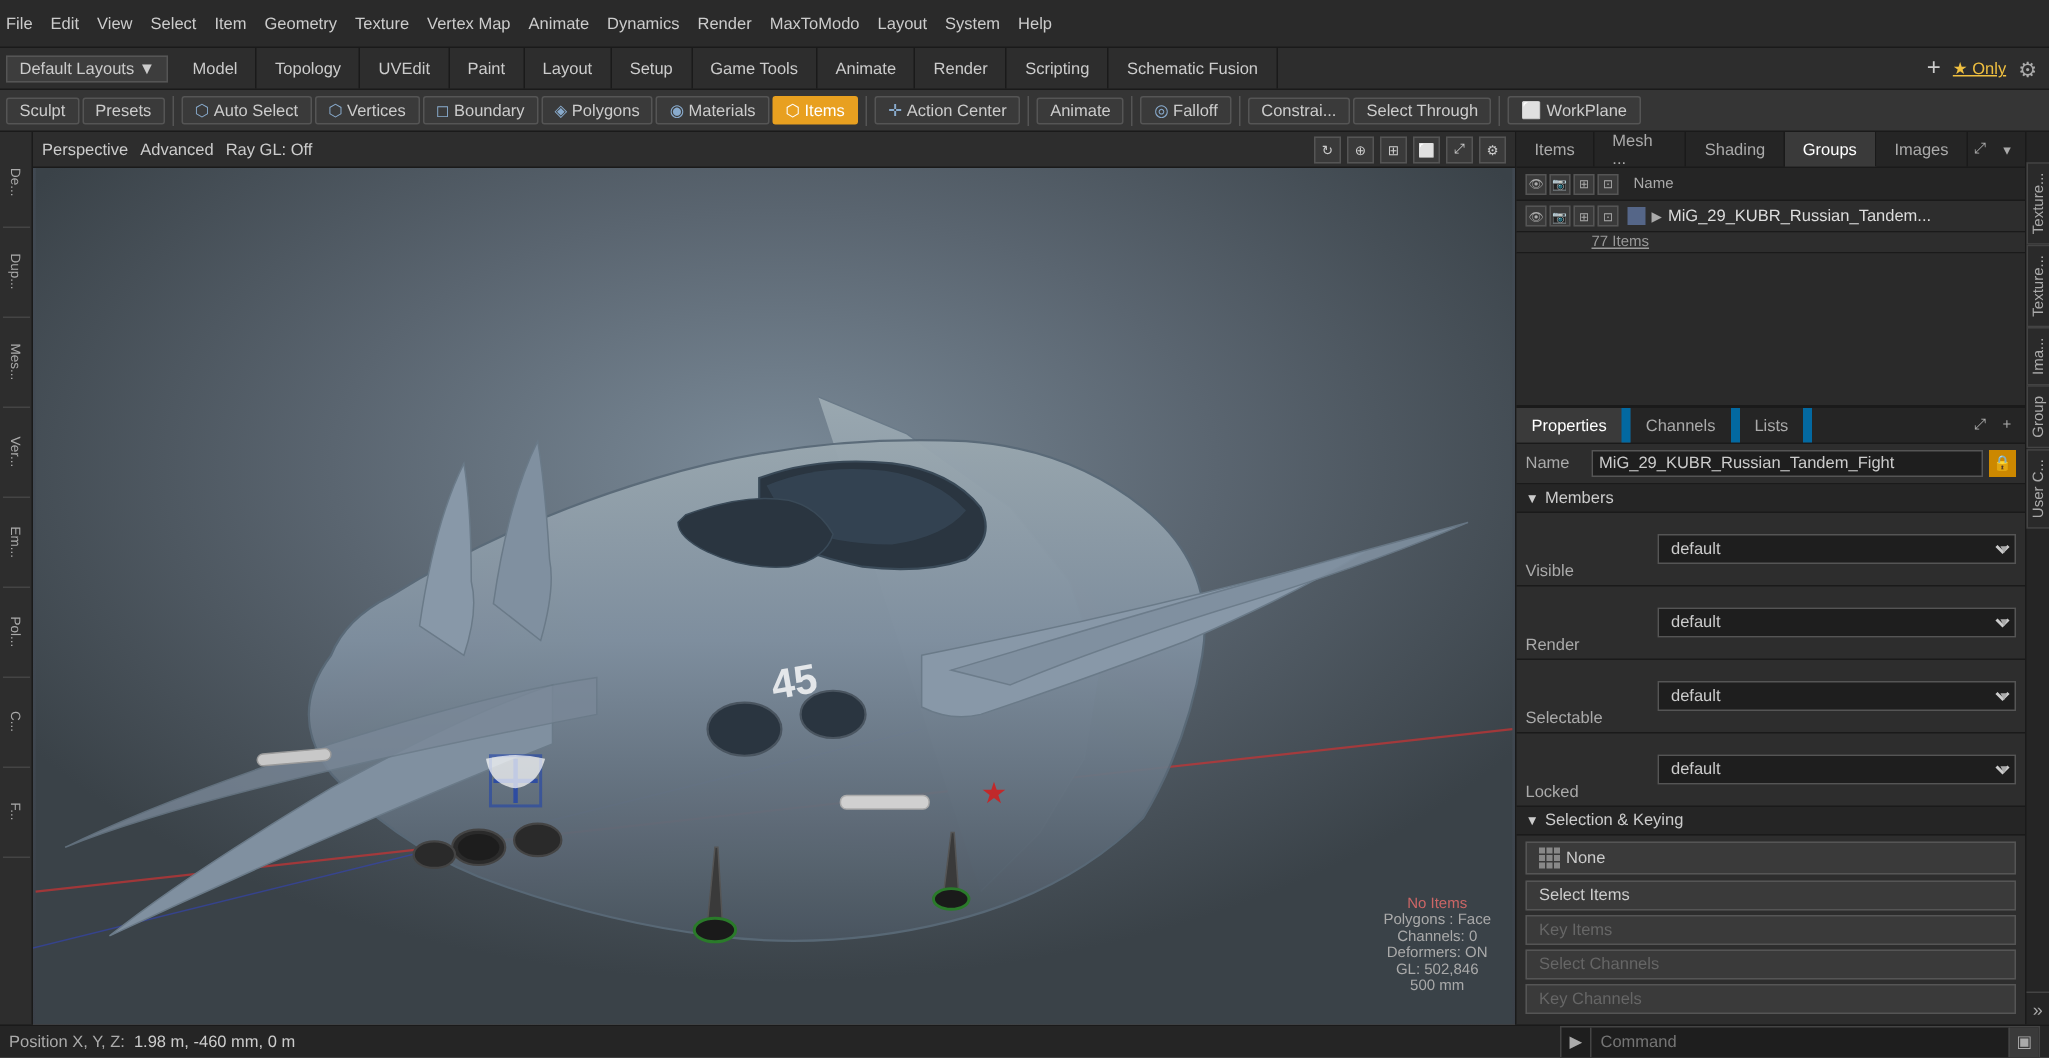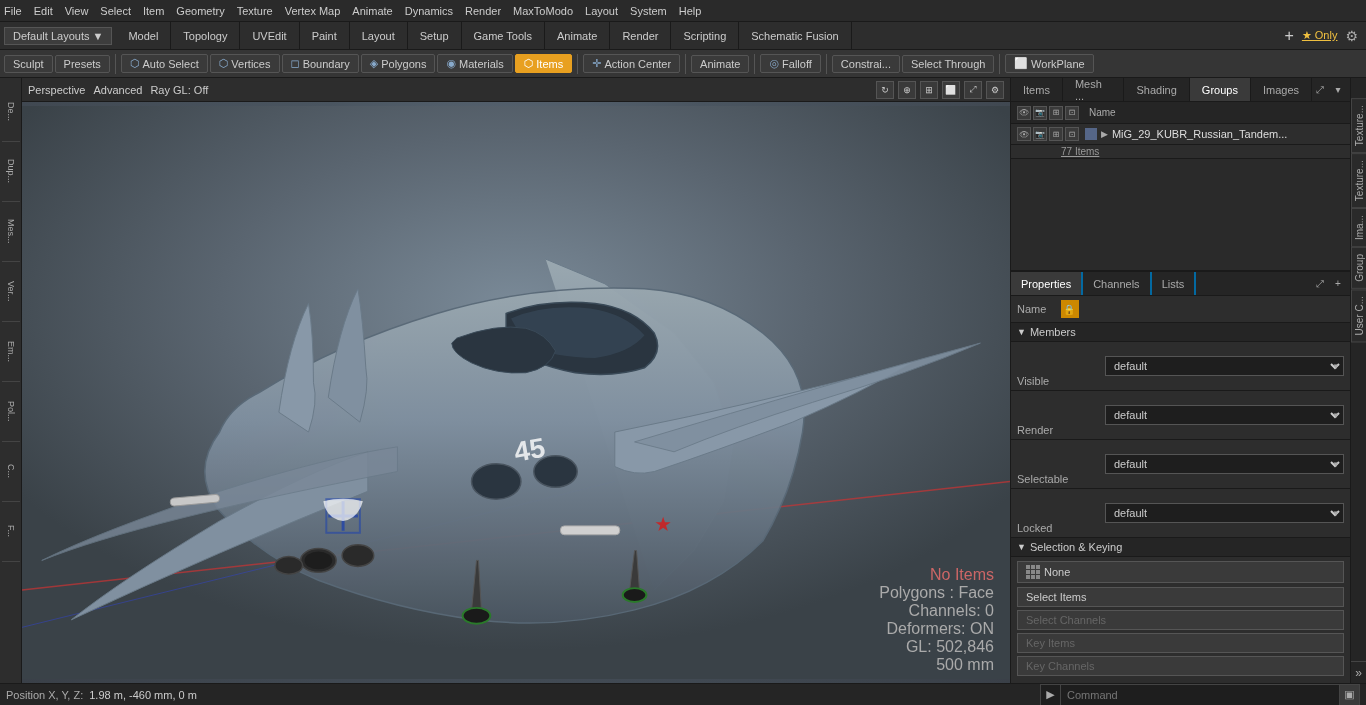--- a/index.html
+++ b/index.html
@@ -1,39 +1,39 @@
 <!DOCTYPE html>
 <html><head>
   <meta charset="utf-8">
   <style>
     * { margin: 0; padding: 0; box-sizing: border-box; }
     body { width: 1366px; height: 705px; background: #3a3a3a; font-family: Arial, sans-serif; font-size: 11px; color: #ccc; overflow: hidden; }
 
     
-    #menu-bar { display: flex; align-items: center; height: 22px; background: #2a2a2a; border-bottom: 1px solid #1a1a1a; padding: 0 4px; gap: 12px; }
+    #menu-bar { display: flex; align-items: center; height: 32px; background: #2a2a2a; border-bottom: 1px solid #1a1a1a; padding: 0 4px; gap: 12px; }
     #menu-bar span { color: #ccc; font-size: 11px; cursor: pointer; }
 
     
     #layout-bar { display: flex; align-items: center; height: 28px; background: #2d2d2d; border-bottom: 1px solid #1a1a1a; }
     #layout-selector { background: #3d3d3d; border: 1px solid #555; color: #ccc; font-size: 11px; padding: 2px 8px; margin: 0 4px; cursor: pointer; }
     #layout-tabs { display: flex; flex: 1; height: 100%; }
     .layout-tab { padding: 0 12px; display: flex; align-items: center; color: #ccc; font-size: 11px; cursor: pointer; border-right: 1px solid #1a1a1a; }
     #layout-right { margin-left: auto; display: flex; align-items: center; padding-right: 8px; gap: 8px; }
 
     
     #toolbar2 { display: flex; align-items: center; height: 28px; background: #353535; border-bottom: 1px solid #1a1a1a; padding: 0 4px; gap: 2px; }
     .tb2-btn { padding: 2px 8px; background: #3a3a3a; border: 1px solid #555; color: #ccc; font-size: 11px; cursor: pointer; display: flex; align-items: center; gap: 3px; border-radius: 2px; }
     .tb2-btn.active { background: #e8a020; color: #fff; border-color: #e8a020; }
     .tb2-separator { width: 1px; height: 20px; background: #555; margin: 0 3px; }
     #viewport-header { height: 24px; background: #2d2d2d; display: flex; align-items: center; padding: 0 6px; gap: 8px; border-bottom: 1px solid #1a1a1a; }
     #viewport-header span { color: #ccc; font-size: 11px; cursor: pointer; }
     #viewport { flex: 1; position: relative; background: #5a5a5a; overflow: hidden; }
 
     
-    #vp-info { position: absolute; bottom: 9px; right: 16px; text-align: right; color: #aaa; font-size: 16px; }
+    #vp-info { position: absolute; bottom: 20px; right: 16px; text-align: center; color: #aaa; font-size: 10px; }
     #vp-no-items { color: #cc6666; }
     .vp-ctrl-btn { width: 18px; height: 18px; background: #3a3a3a; border: 1px solid #555; color: #ccc; font-size: 9px; cursor: pointer; display: flex; align-items: center; justify-content: center; }
 
     
     #right-panel { width: 340px; background: #2d2d2d; border-left: 1px solid #1a1a1a; display: flex; flex-direction: column; }
 
     
     #rp-tabs { height: 24px; background: #252525; display: flex; align-items: center; border-bottom: 1px solid #1a1a1a; }
     .rp-tab { padding: 0 12px; height: 100%; display: flex; align-items: center; color: #aaa; font-size: 11px; cursor: pointer; border-right: 1px solid #1a1a1a; }
     .rp-tab.active { color: #fff; background: #3a3a3a; }
@@ -50,21 +50,21 @@
 
     
     #group-item { display: flex; align-items: center; padding: 2px 6px; background: #2d2d2d; border-bottom: 1px solid #1a1a1a; cursor: pointer; }
 
     
     #group-item-sub { padding: 1px 6px 1px 42px; color: #999; font-size: 10px; border-bottom: 1px solid #1a1a1a; }
 
     
     #props-panel { flex: 1; display: flex; flex-direction: column; border-top: 2px solid #1a1a1a; }
     #props-tabs { height: 24px; background: #252525; display: flex; align-items: center; border-bottom: 1px solid #1a1a1a; }
-    .props-tab { padding: 0 10px; height: 100%; display: flex; align-items: center; color: #aaa; font-size: 11px; cursor: pointer; border-right: 2px solid #0369a1; }
+    .props-tab { padding: 0 10px; height: 100%; display: flex; align-items: center; color: #aaa; font-size: 11px; cursor: pointer; border-right: 6px solid #0369a1; }
     .props-tab.active { color: #fff; background: #3a3a3a; }
     #props-tabs-right { margin-left: auto; display: flex; gap: 2px; padding-right: 4px; }
 
     
     #name-row { display: flex; align-items: center; padding: 4px 6px; border-bottom: 1px solid #1a1a1a; gap: 4px; }
     #name-label { color: #aaa; font-size: 11px; width: 40px; }
     #name-input { flex: 1; background: #1e1e1e; border: 1px solid #555; color: #ccc; font-size: 11px; padding: 2px 4px; }
     #name-lock { width: 18px; height: 18px; background: #cc8800; border: none; cursor: pointer; color: #fff; font-size: 10px; }
 
     
@@ -359,20 +359,21 @@
           <div class="props-tab">Channels</div>
           <div class="props-tab">Lists</div>
           <div id="props-tabs-right" style="margin-left:auto;display:flex;gap:2px;padding-right:4px;">
             <div style="width:16px;height:16px;color:#aaa;cursor:pointer;font-size:10px;display:flex;align-items:center;justify-content:center;">⤢</div>
             <div style="width:16px;height:16px;color:#aaa;cursor:pointer;font-size:10px;display:flex;align-items:center;justify-content:center;">+</div>
           </div>
         </div>
 
         <div id="name-row" style="display:flex;align-items:center;padding:4px 6px;border-bottom:1px solid #1a1a1a;gap:4px;">
           <span id="name-label">Name</span>
+          <input id="name-input" type="text" style="flex: 1 1 0%; background: rgb(30, 30, 30); border: 1px solid rgb(85, 85, 85); color: rgb(204, 204, 204); font-size: 11px; padding: 2px 4px;" value="MiG_29_KUBR_Russian_Tandem_Fight">
           <button id="name-lock" style="width:18px;height:18px;background:#cc8800;border:none;cursor:pointer;color:#fff;font-size:10px;">🔒</button>
         </div>
 
         <div class="section-header" style="display:flex;align-items:center;padding:3px 6px;background:#252525;border-bottom:1px solid #1a1a1a;color:#ccc;font-size:11px;">
           <span class="section-arrow">▼</span>
           <span>Members</span>
         </div>
 
         <div class="prop-row" style="display:flex;align-items:center;padding:3px 6px;border-bottom:1px solid #1a1a1a;">
           <span class="prop-label">Visible</span>
@@ -424,22 +425,22 @@
               <span style="background:#888;"></span>
                 <span style="background:#888;"></span>
                 <span style="background:#888;"></span>
               <span style="background:#888;"></span>
                 <span style="background:#888;"></span>
                 <span style="background:#888;"></span>
             </div>
             <span>None</span>
           </div>
           <button class="sk-btn">Select Items</button>
+          <button class="sk-btn disabled" style="color:#666;">Key Items</button>
           <button class="sk-btn disabled" style="color:#666;">Select Channels</button>
-          <button class="sk-btn disabled" style="color:#666;">Key Items</button>
           <button class="sk-btn disabled" style="color:#666;">Key Channels</button>
         </div>
       </div>
     </div>
 
     <div style="width:16px;background:#252525;border-left:1px solid #1a1a1a;display:flex;flex-direction:column;">
       <div style="height:20px;display:flex;align-items:center;justify-content:center;color:#555;font-size:9px;"></div>
       <div class="rvtab">Texture...</div>
       <div class="rvtab">Texture...</div>
       <div class="rvtab">Ima...</div>

